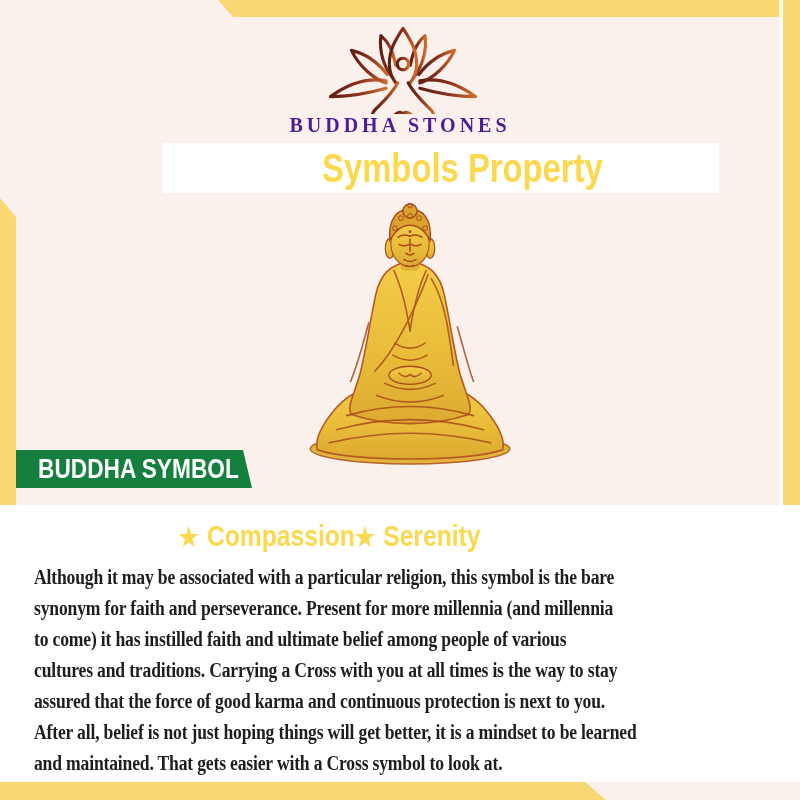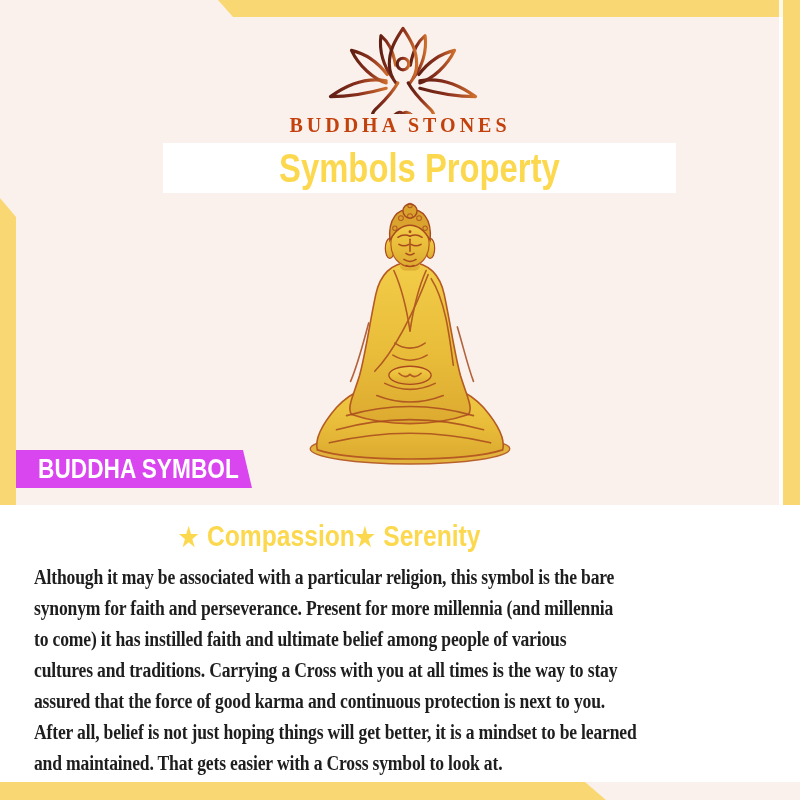--- a/index.html
+++ b/index.html
@@ -19,33 +19,33 @@
   .band-right-gap{left:779px;top:0;width:4px;height:552px;background:#ffffff;opacity:.85;}
   .band-left{left:0;top:198px;width:16px;height:574px;
     clip-path:polygon(0 0,16px 19px,16px 574px,0 574px);}
   .band-bottom{left:0;top:782px;width:800px;height:18px;
     clip-path:polygon(0 0,585px 0,606px 18px,0 18px);}
 
   
   .logo-wrap{left:322px;top:22px;width:162px;height:92px;}
   .brand-name{left:0;top:114px;width:800px;text-align:center;
     font-family:"Liberation Serif", serif;font-size:20px;font-weight:600;
-    letter-spacing:4px;color:#c2410c;}
+    letter-spacing:4px;color:#4c1d95;}
 
   
   .title-box{left:163px;top:143px;width:513px;height:50px;background:#ffffff;
-    display:flex;align-items:center;justify-content:center;}
+    display:flex;align-items:center;justify-content:center;padding-left:43px;}
   .title-text{display:inline-block;transform:scaleX(0.8);
     font-size:41px;font-weight:bold;color:#fcd84f;white-space:nowrap;}
 
   
   .statue-wrap{left:293px;top:202px;width:234px;height:264px;}
 
   
-  .ribbon{left:16px;top:450px;width:236px;height:38px;background:#d946ef;
+  .ribbon{left:16px;top:450px;width:236px;height:38px;background:#15803d;
     clip-path:polygon(0 0,227px 0,236px 38px,0 38px);
     display:flex;align-items:center;}
   .ribbon-text{display:inline-block;transform:scaleX(0.84);transform-origin:left center;
     margin-left:22px;font-size:27px;font-weight:bold;color:#ffffff;white-space:nowrap;}
 
   
   .panel{left:0;top:505px;width:800px;height:277px;background:#ffffff;}
 
   .traits{left:0;top:520px;width:659px;text-align:center;}
   .traits-inner{display:inline-block;transform:scaleX(0.85);

